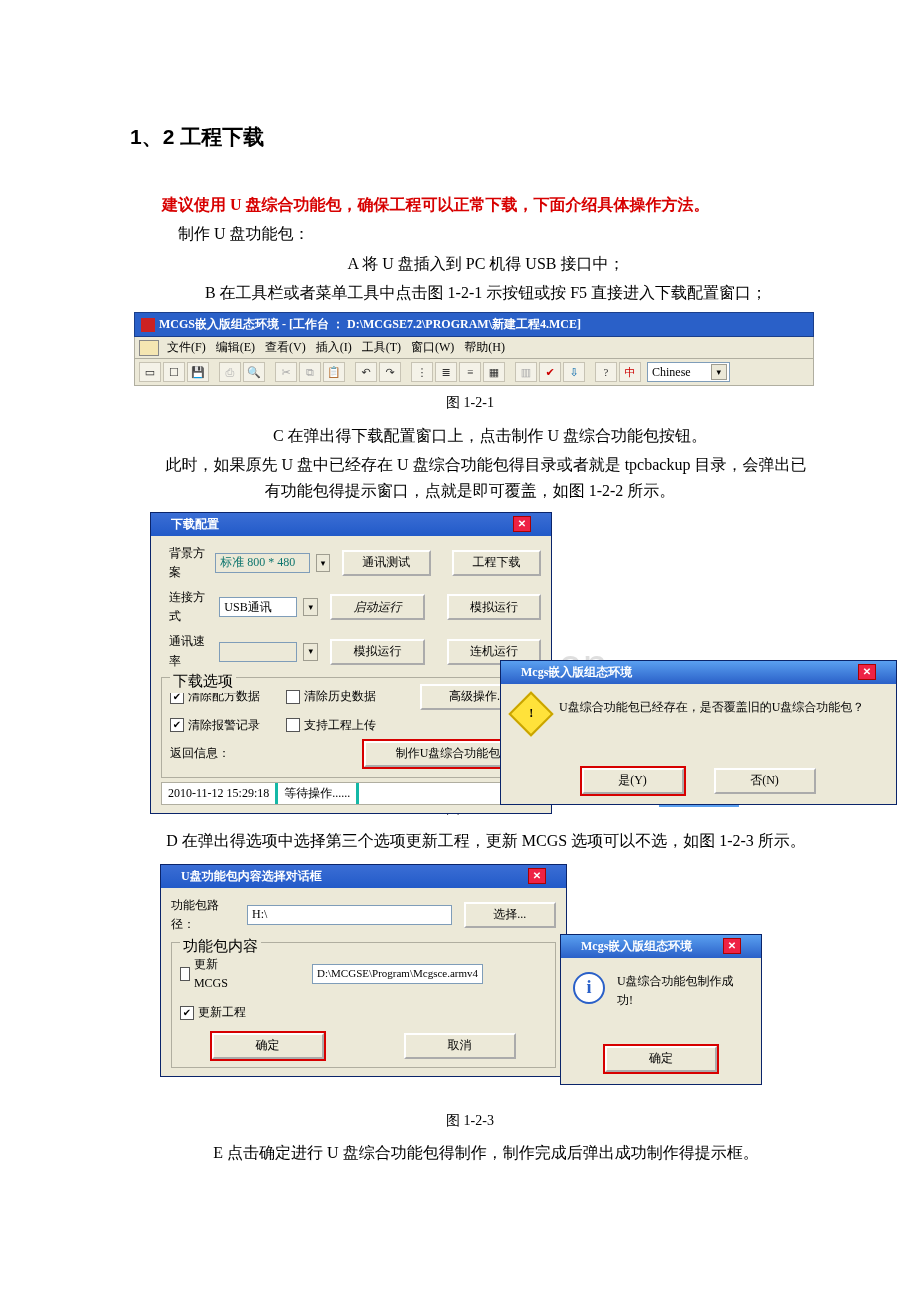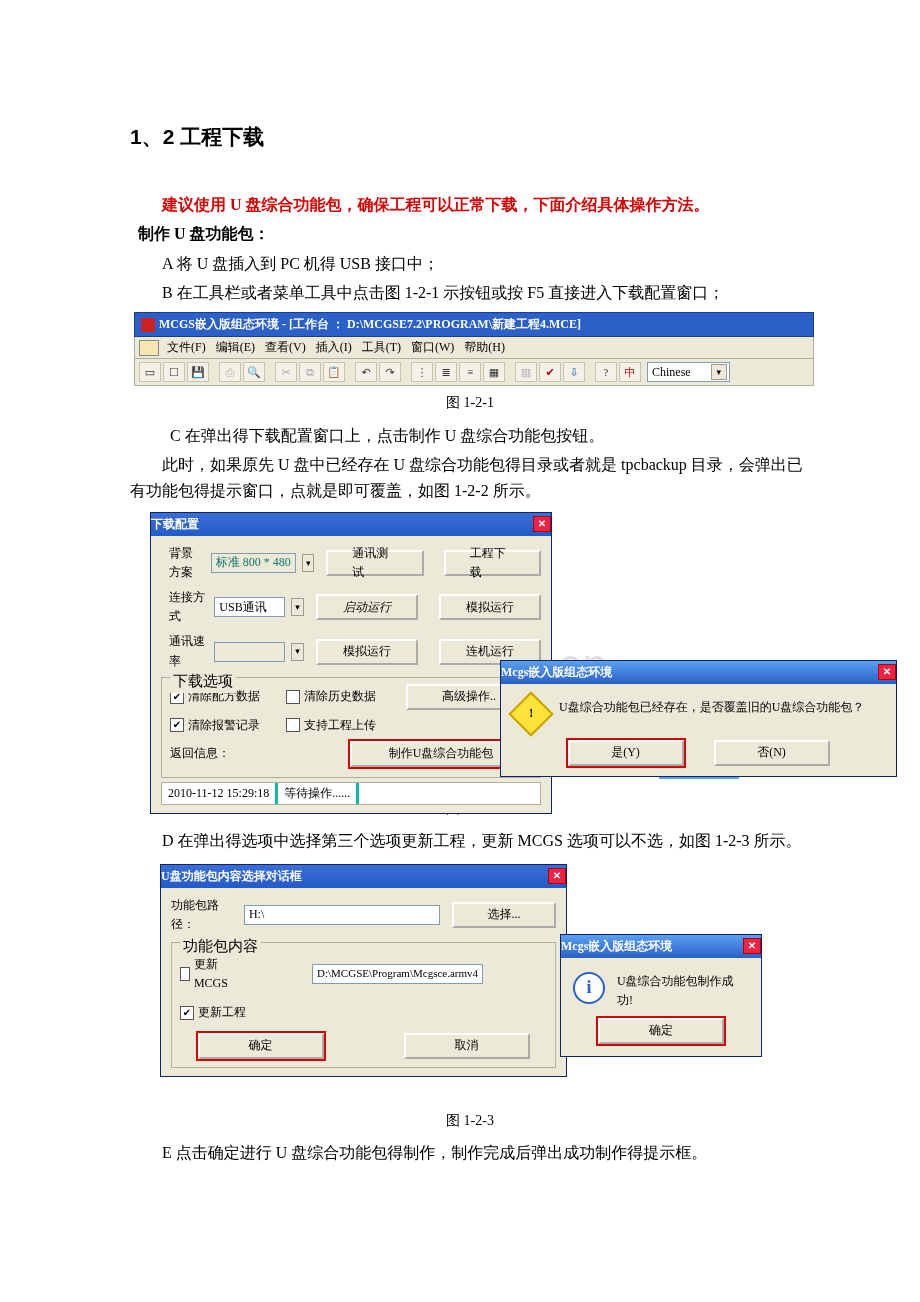--- a/index.html
+++ b/index.html
@@ -21,27 +21,29 @@
     font-size: 21px;
     margin-bottom: 38px;
   }
   .red-bold {
     color: #d70000;
     font-weight: bold;
     text-indent: 2em;
     margin-bottom: 4px;
   }
   .black-bold {
-    font-weight: bold;
+    font-weight: normal;
     margin-bottom: 4px;
     text-indent: 0.5em;
+    margin-left: 40px;
   }
   .para {
     text-indent: 2em;
     margin-bottom: 4px;
+    text-align: center;
   }
   .caption {
     text-align: center;
     font-size: 14px;
     margin: 6px 0 8px 0;
   }
   .indent-C { text-indent: 2.5em; }
 
   
   .fig1 {
@@ -117,42 +119,42 @@
   }
   .fig2 .dlg1 {
     position: absolute; left:0; top:0;
     width: 400px;
     background:#ece9d8;
     border:1px solid #0a246a;
   }
   .dlg-title {
     background: linear-gradient(#3b6ed5,#225ac8);
     color:#fff; font-weight:bold;
-    padding:2px 0;
+    padding:2px 20px;
     display:flex; justify-content:space-between; align-items:center;
   }
   .dlg-close {
     width:16px;height:14px;background:#e24; color:#fff; border:1px solid #a00;
     display:inline-flex;align-items:center;justify-content:center;font-size:10px;
   }
   .dlg-body { padding:8px 10px; }
   .row { display:flex; align-items:center; margin-bottom:6px; gap:6px; }
   .lblw { width:52px;margin-left:8px; }
   .txtbox {
     background:#fff; border:1px solid #7f9db9; height:18px;
     display:inline-flex; align-items:center; padding:0 4px;
   }
   .txtbox.dim { background:#ece9d8; color:#0f766e;font-family:Liberation Serif, serif; }
   .ddarrow {
     width:15px;height:16px;background:#ece9d8;border:1px solid #9f9d90;
     display:inline-flex;align-items:center;justify-content:center;font-size:9px;
   }
   .wbtn {
     background:#ece9d8; border:2px outset #fff;
-    height:22px; padding:0 24px;
+    height:22px; padding:0 17px;
     display:inline-flex; align-items:center; justify-content:center;
     font-size:12px;
   }
   .group {
     border:1px solid #b0aea0; padding:6px 8px 4px; margin-top:2px; position:relative;
   }
   .group-title { position:absolute; top:-9px; left:8px; background:#ece9d8; padding:0 3px; font-size:15px;}
   .cb { display:inline-flex; align-items:center; gap:4px; font-size:12px; }
   .cb .box { width:12px;height:12px;border:1px solid #555;background:#fff;display:inline-flex;align-items:center;justify-content:center;font-size:10px;line-height:1;}
   .wbtn.red { outline:2px solid #d70000; }
@@ -165,21 +167,21 @@
     position:absolute; left:350px; top:148px; width:395px;
     background:#ece9d8; border:1px solid #0a246a;
   }
   .dlg-title.grad2 { background: linear-gradient(#5aa0f0,#2a60c8); }
   .msgrow { display:flex; gap:12px; padding:14px 14px 10px; align-items:flex-start;}
   .warn-ico {
     width:28px;height:28px;background:#ffe23a;border:2px solid #c9a400;
     transform: rotate(45deg); display:flex;align-items:center;justify-content:center;
   }
   .warn-ico span { transform: rotate(-45deg); font-weight:bold; color:#000;}
-  .btnrow { text-align:center; padding-bottom:10px;}
+  .btnrow { text-align:center; padding-bottom:10px;margin-top:28px;}
   .tiny-under { border-bottom:2px solid #5aa0f0; width:80px; position:absolute; bottom:-3px; left:50%; transform:translateX(-50%);}
 
   
   .wm {
     position:absolute; left:80px; top:118px;
     font-size:44px; color:rgba(160,160,160,0.35);
     font-family: Arial, sans-serif; letter-spacing:2px;
     pointer-events:none; white-space:nowrap;
   }
 

